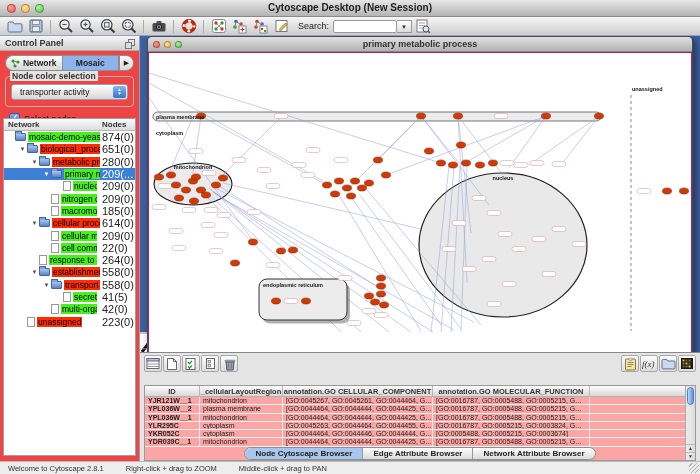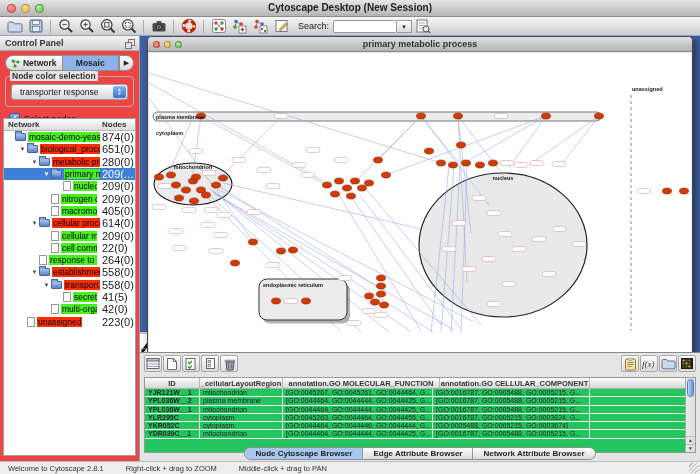--- a/index.html
+++ b/index.html
@@ -49,36 +49,36 @@
   .ticon.folder{width:11px;height:8px;min-width:11px;background:linear-gradient(#a8c6f2,#5b82c4);border:1px solid #46669c;border-radius:1px;position:relative}
   .ticon.folder::before{content:'';position:absolute;top:-3px;left:-1px;width:5px;height:2px;background:#7fa3dd;border:1px solid #46669c;border-bottom:none;border-radius:1px 1px 0 0}
   .ticon.file{width:8px;height:10px;min-width:8px;background:#fff;border:1px solid #999}
   .tlabel{font-size:8.5px;color:#000;padding:0 1px;white-space:nowrap;overflow:hidden;display:inline-block}
   .hl-green{background:#49ef1d}
   .hl-red{background:#ff2e00}
   .tcount{position:absolute;left:98px;font-size:11px;color:#222;white-space:nowrap}
   .thead-nodes{position:absolute;left:98px;top:0}
   
   .desktop{flex:1;position:relative;background:#3c62a5;overflow:hidden}
-  .net-window{position:absolute;left:7px;top:0;width:546px;height:344px;border:1px solid #4a4a4a;border-radius:5px 5px 0 0;box-shadow:3px 3px 9px rgba(0,0,0,.5);background:#e5e5e5}
+  .net-window{position:absolute;left:7px;top:0;width:546px;height:344px;border:1px solid #4a4a4a;border-radius:5px 5px 0 0;box-shadow:3px 3px 9px rgba(0,0,0,.5);background:#be185d}
   .nw-titlebar{height:15px;background:linear-gradient(#e0e0e0,#b2b2b2);border-bottom:1px solid #888;border-radius:4px 4px 0 0;position:relative}
   .nw-titlebar .lights{top:4px;left:5px;gap:4px}
   .nw-titlebar .light{width:7px;height:7px}
   .nw-title{text-align:center;font-size:9px;font-weight:bold;color:#333;line-height:15px}
   .nw-canvas{position:absolute;top:16px;left:1px;right:1px;bottom:1px;background:#fff;overflow:hidden}
   .nw-grip{position:absolute;right:1px;bottom:1px;width:10px;height:10px;background:repeating-linear-gradient(135deg,transparent 0 2px,#b0b0b0 2px 3px)}
   
   .frag{position:absolute;top:296px;height:20px;background:#fff;border-top:2px solid #c6c6c6;overflow:hidden}
   .fbar{position:absolute;top:296px;height:20px;background:linear-gradient(90deg,#5d85c6,#2e5596)}
   
   .dpanel{position:absolute;left:0;right:0;top:316px;height:109px;background:#e4e4e4;border-top:1px solid #888}
   .dp-toolbar{height:21px;display:flex;align-items:center;padding:0 4px;gap:1px}
   .dp-btn{width:18px;height:17px;border:1px solid #a8a8a8;border-radius:2px;background:linear-gradient(#fcfcfc,#dcdcdc);display:flex;align-items:center;justify-content:center;flex:none}
   .dp-spacer{flex:1}
-  .dp-table{position:absolute;left:4px;right:4px;top:24px;height:76px;background:#22c55e;border:1px solid #999;overflow:hidden}
+  .dp-table{position:absolute;left:4px;right:4px;top:32px;height:76px;background:#fca5a5;border:1px solid #999;overflow:hidden}
   .t-header{height:11px;display:flex;background:linear-gradient(#fcfcfc,#d8d8d8);border-bottom:1px solid #b0b0b0}
   .t-hcell{font-size:7.5px;font-weight:bold;color:#333;text-align:center;line-height:11px;border-right:1px solid #b8b8b8;overflow:hidden;white-space:nowrap;flex:none}
   .t-row{height:8.3px;display:flex;border-bottom:1px solid #f2f2f2}
   .t-cell{font-size:7px;color:#222;line-height:8px;padding-left:3px;overflow:hidden;white-space:nowrap;border-right:1px solid #ececec;flex:none}
   .t-cell.idc{font-weight:bold}
   .vscroll{position:absolute;right:0;top:0;bottom:0;width:10px;border-left:1px solid #aaa;background:linear-gradient(90deg,#ececec,#dcdcdc)}
   .vthumb{position:absolute;top:1px;left:1px;right:1px;height:18px;border-radius:4px;background:linear-gradient(90deg,#bcd7f7,#5e94dd);border:1px solid #4a7fc4}
   .varrows{position:absolute;bottom:0;left:0;right:0;font-size:5px;line-height:7px;text-align:center;color:#444}
   .varrows div{border-top:1px solid #bbb}
   .dp-tabs{position:absolute;bottom:1px;left:0;right:0;display:flex;justify-content:center}
@@ -240,21 +240,21 @@
           <span>Network</span>
         </div>
         <div class="cp-tab sel">
           <span>Mosaic</span>
         </div>
         <div class="cp-tab-arrow">▶</div>
       </div>
       <div class="fieldset">
         <span class="legend">Node color selection</span>
         <div class="aqua-select">
-          <span>transporter response</span>
+          <span>transporter activity</span>
           <span class="stepper">
               <span>▲</span>
               <span>▼</span>
             </span>
         </div>
       </div>
       <div class="cb-row">
         <span class="checkbox">✓</span>
         <span>Select nodes</span>
       </div>
@@ -297,21 +297,21 @@
             <div class="tree-row" style="padding-left: 38px;">
               <span class="tri"></span>
               <span class="ticon file"></span>
               <span class="tlabel hl-green" style="max-width: 36px;">nitrogen compo</span>
               <span class="tcount">209(0)</span>
             </div>
             <div class="tree-row" style="padding-left: 38px;">
               <span class="tri"></span>
               <span class="ticon file"></span>
               <span class="tlabel hl-green" style="max-width: 36px;">macromolecule</span>
-              <span class="tcount">405(0)</span>
+              <span class="tcount">185(0)</span>
             </div>
             <div class="tree-row" style="padding-left: 26px;">
               <span class="tri">▼</span>
               <span class="ticon folder"></span>
               <span class="tlabel hl-red" style="max-width: 48px;">cellular process</span>
               <span class="tcount">614(0)</span>
             </div>
             <div class="tree-row" style="padding-left: 38px;">
               <span class="tri"></span>
               <span class="ticon file"></span>
@@ -634,22 +634,22 @@
                 <rect x="2.5" y="8.5" width="2" height="2" fill="#c23a2a"></rect>
                 <rect x="5.5" y="8.5" width="2" height="2" fill="#3a9a3a"></rect>
                 <rect x="8.5" y="8.5" width="2" height="2" fill="#c9c92a"></rect>
               </svg>
             </span>
         </div>
         <div class="dp-table">
           <div class="t-header">
               <div class="t-hcell" style="width: 55px;">ID</div>
               <div class="t-hcell" style="width: 83px;">_cellularLayoutRegion</div>
+              <div class="t-hcell" style="width: 150px;">annotation.GO CELLULAR_COMPONENT</div>
               <div class="t-hcell" style="width: 157px;">annotation.GO MOLECULAR_FUNCTION</div>
-              <div class="t-hcell" style="width: 150px;">annotation.GO CELLULAR_COMPONENT</div>
               <div class="t-hcell" style="flex: 1 1 0%;"></div>
             </div>
           <div>
               <div class="t-row">
                 <div class="t-cell idc" style="width: 55px;">YJR121W__1</div>
                 <div class="t-cell" style="width: 83px;">mitochondrion</div>
                 <div class="t-cell" style="width: 150px;">[GO:0045267, GO:0045261, GO:0044464, G...</div>
                 <div class="t-cell" style="width: 157px;">[GO:0016787, GO:0005488, GO:0005215, G...</div>
                 <div class="t-cell" style="flex: 1 1 0%;"></div>
               </div>

